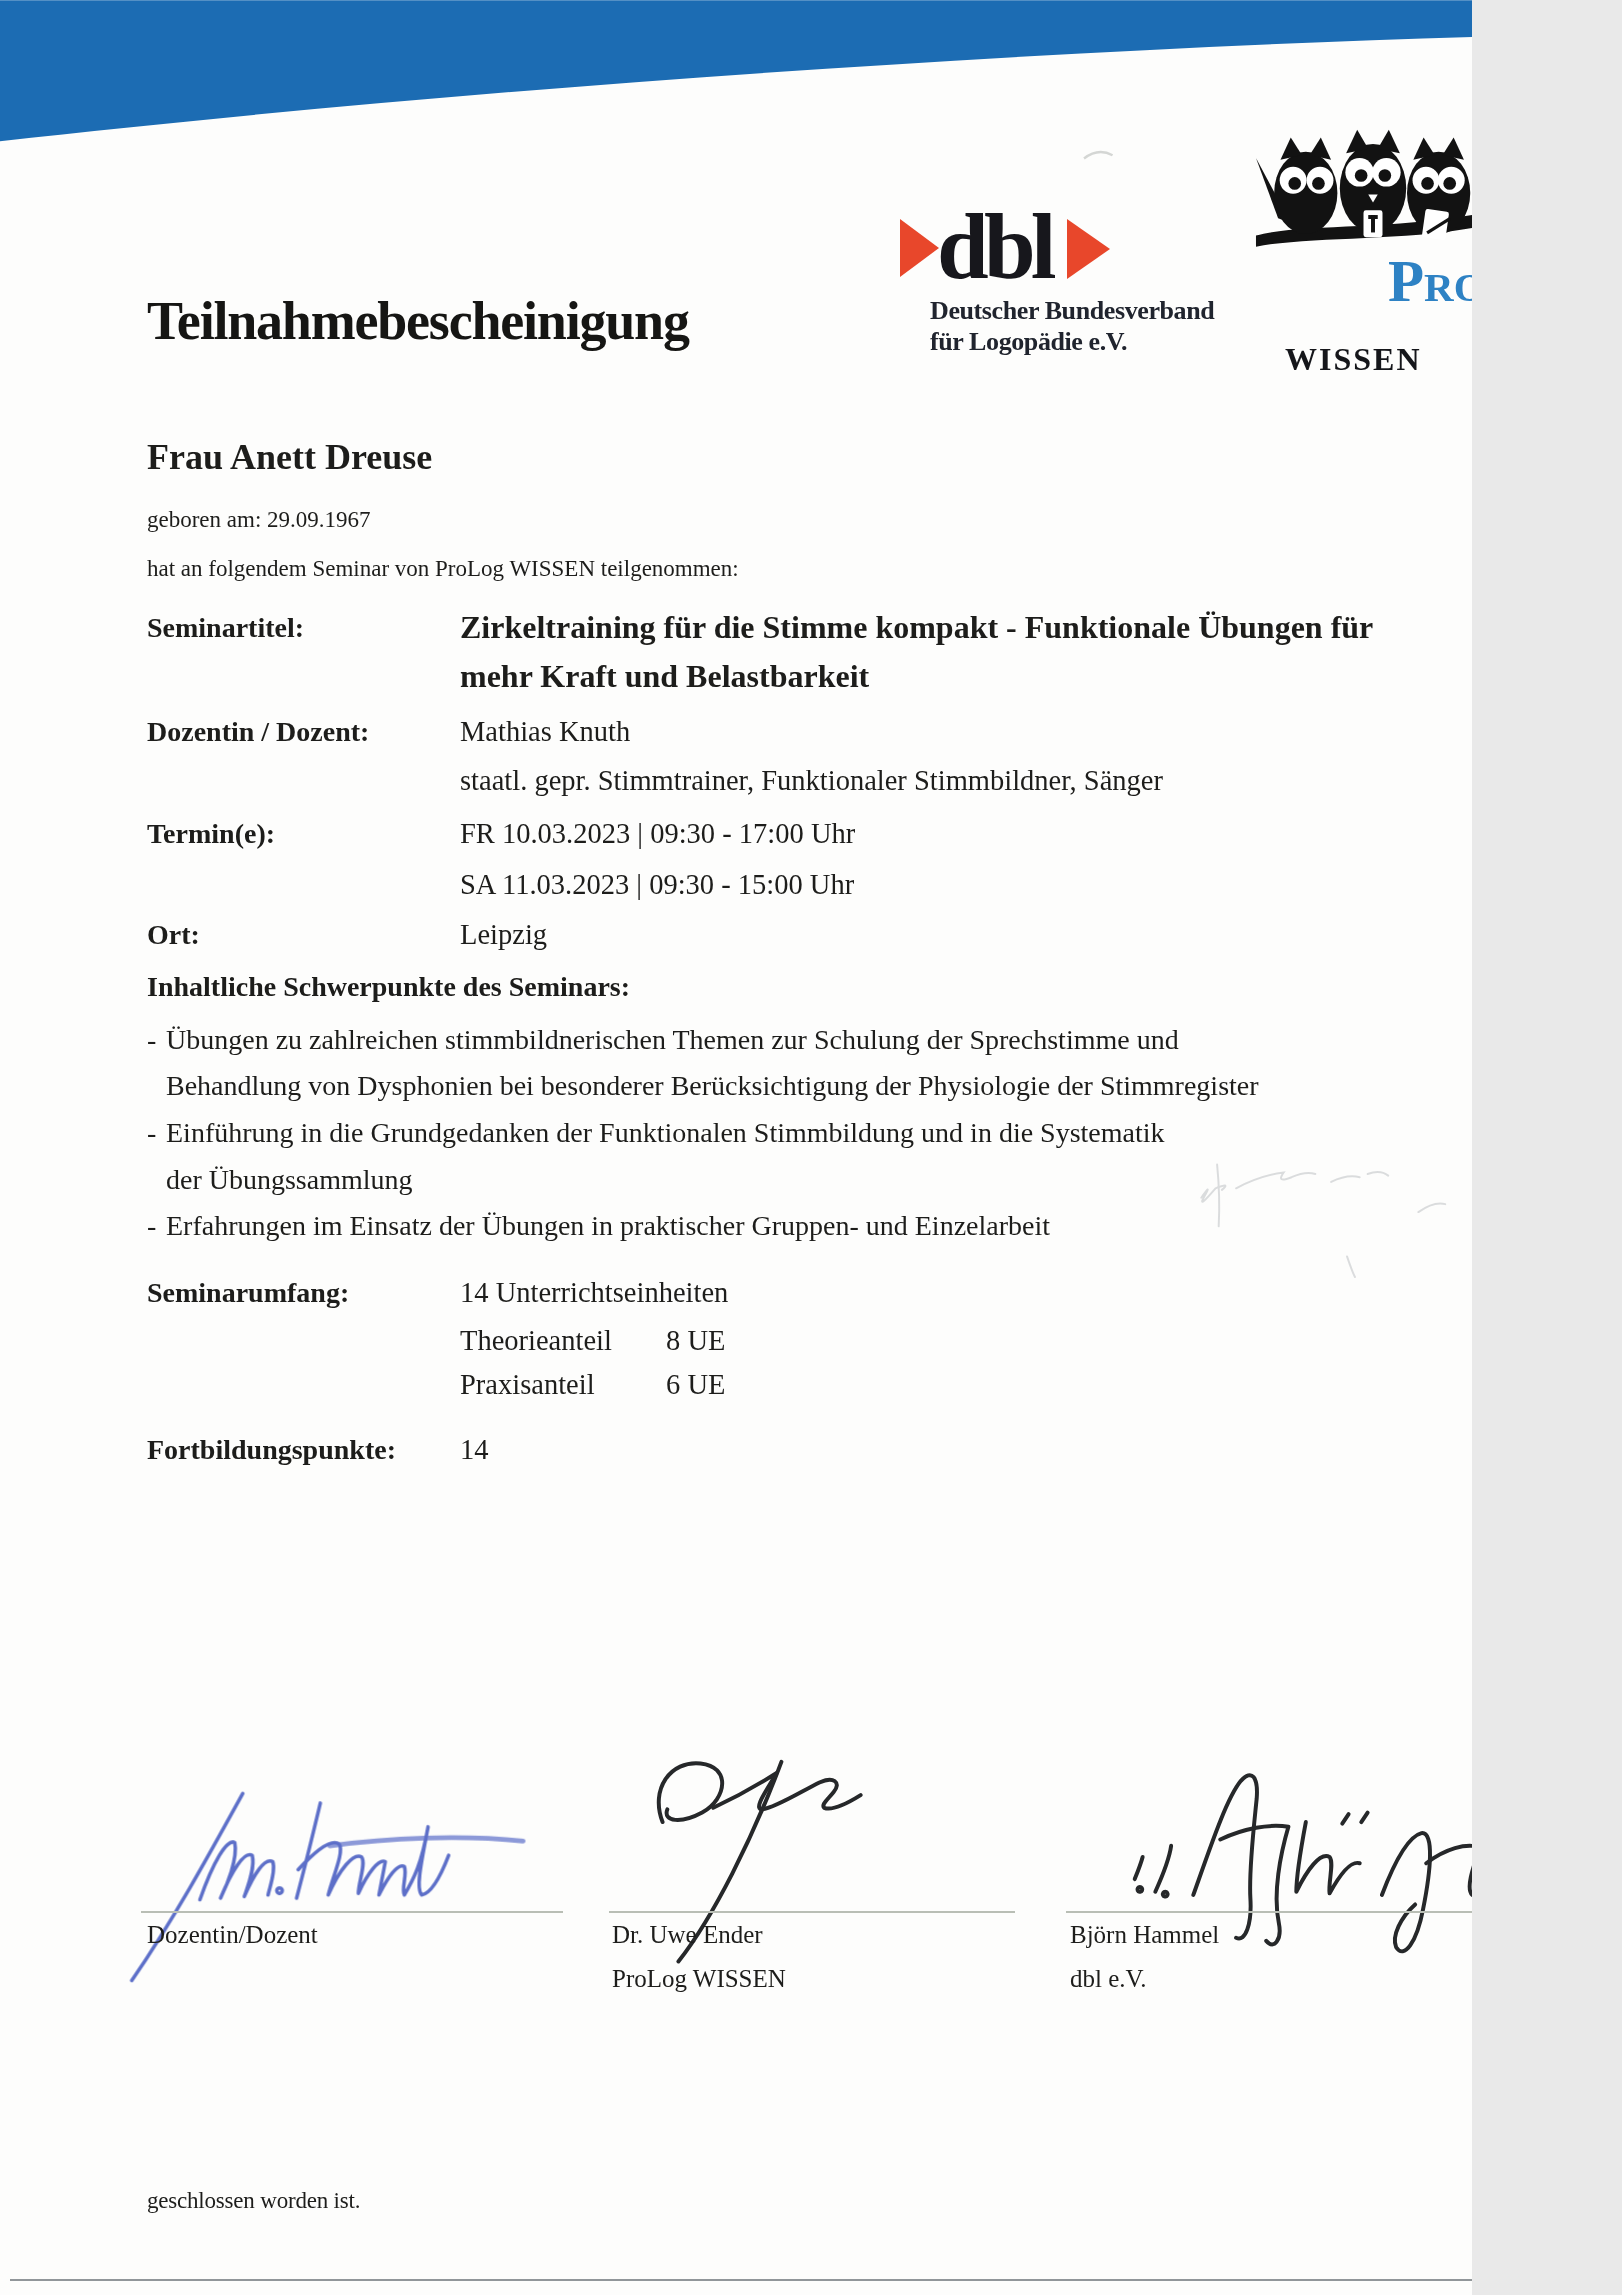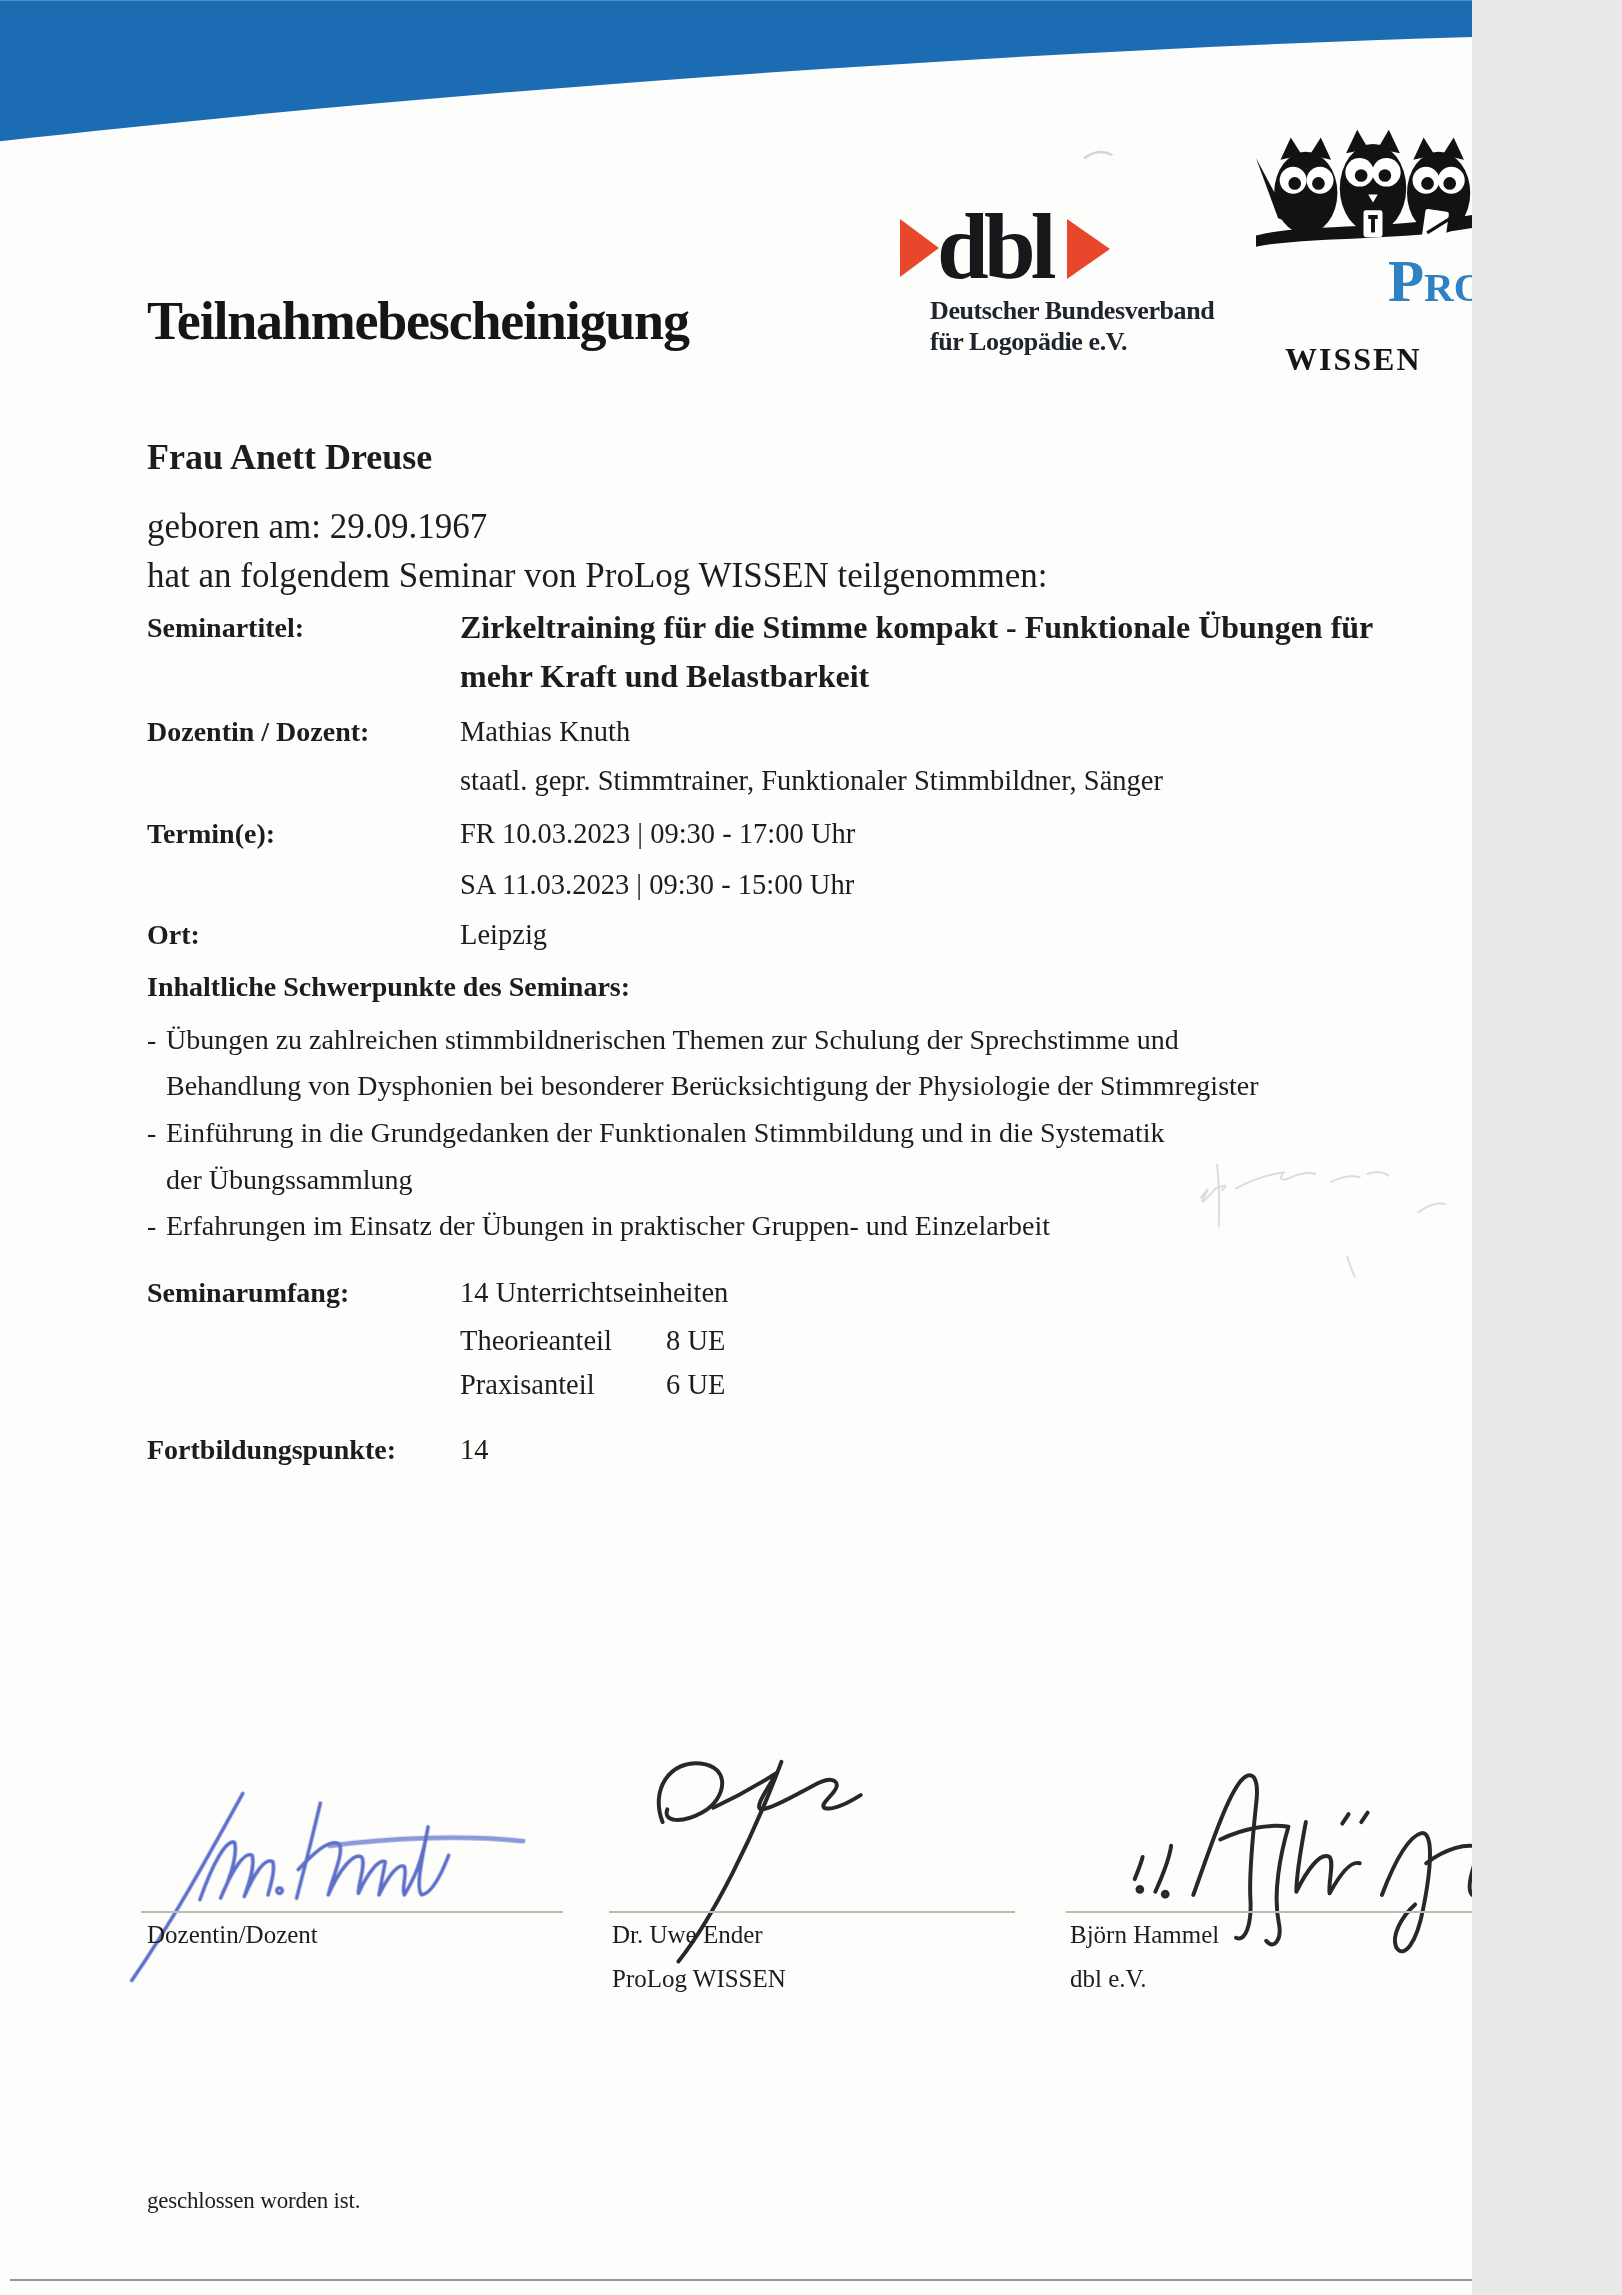--- a/index.html
+++ b/index.html
@@ -1,21 +1,21 @@
 <!DOCTYPE html>
 <html style="font-size:12.7px"><head>
 <meta charset="utf-8">
 <style>
   html,body{margin:0;padding:0;background:#e9e9e9;}
   .page{position:relative;width:1472px;height:2295px;background:#fdfdfc;overflow:hidden;
         font-family:Liberation Serif, serif;color:#1d1d1b;}
   .abs{position:absolute;white-space:nowrap;line-height:1.15;}
   .doc-title{font-size:54px;font-weight:bold;letter-spacing:-1.2px;color:#161614;}
   .name{font-size:36px;font-weight:bold;}
-  .body-txt{font-size:35px;}
+  .body-txt{font-size:23px;}
   .lbl{font-size:28px;font-weight:bold;}
   .val{font-size:28.5px;}
   .val-b{font-size:32px;font-weight:bold;}
   .bullet-line{font-size:28px;display:flex;}
   .bullet-dash{display:inline-block;width:19px;flex:0 0 19px;}
   .footer-txt{font-size:23px;letter-spacing:-0.2px;}
   .sigline{position:absolute;height:2.4px;background:#b9beb5;}
   .siglabel{font-size:25px;}
   .dbl-word{font-size:93px;font-weight:bold;letter-spacing:-4.8px;color:#17171c;line-height:1;}
   .dbl-sub{font-size:26px;font-weight:bold;color:#20242e;line-height:1.22;letter-spacing:-0.4px;}

